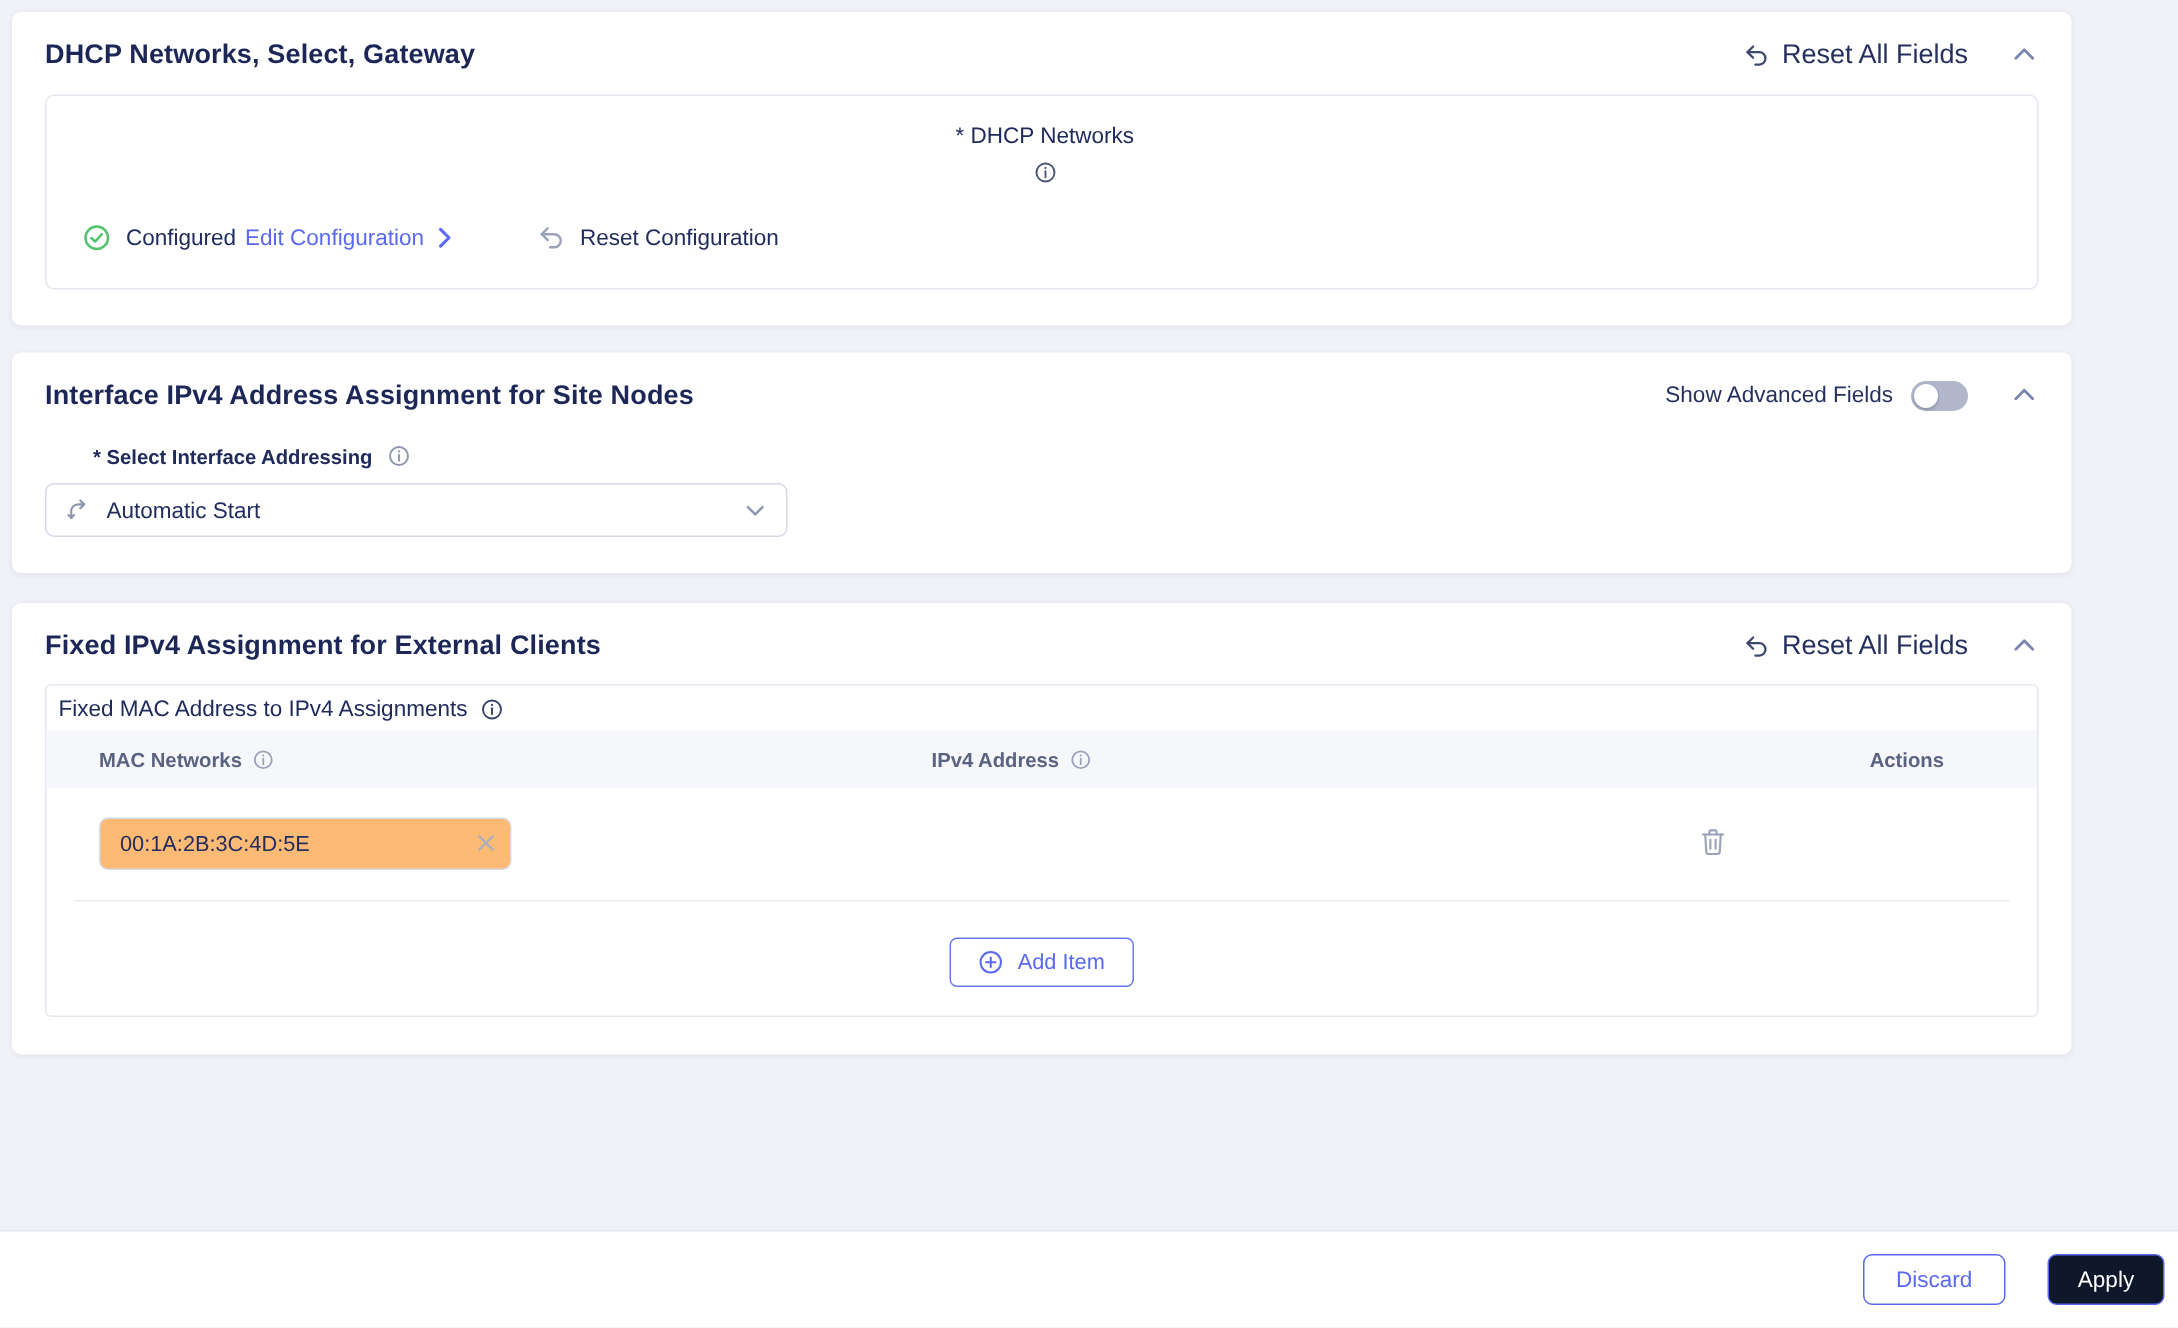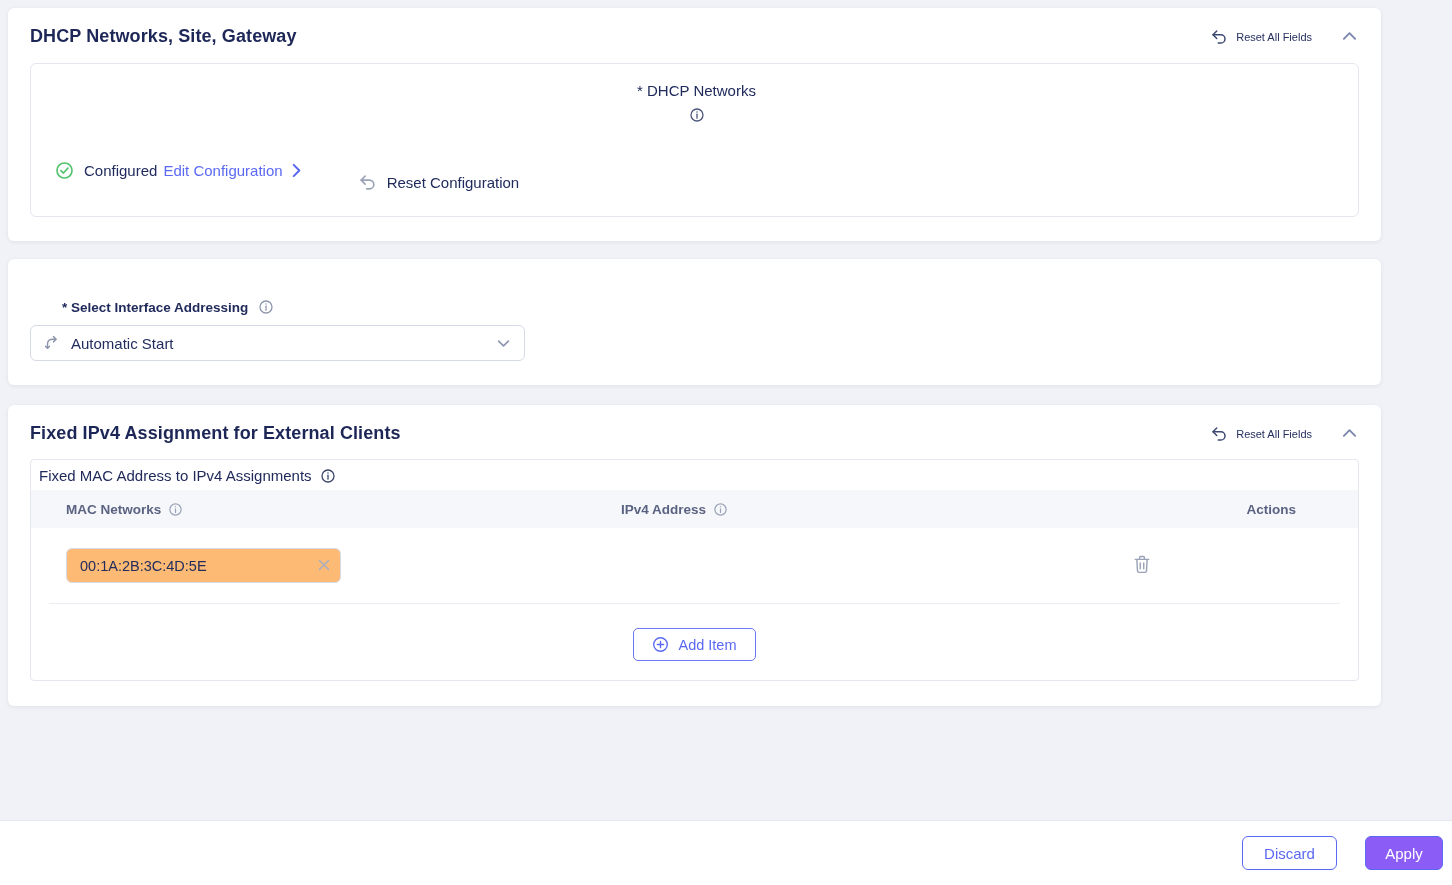--- a/index.html
+++ b/index.html
@@ -26,21 +26,21 @@
   }
   .card-title {
     font-size: 18px;
     font-weight: 700;
     color: #1d2757;
     letter-spacing: 0.1px;
   }
   .head-right { display: flex; align-items: center; gap: 14px; }
   .reset-all {
     display: flex; align-items: center; gap: 8px;
-    font-size: 11px; color: #26305f; cursor: pointer; background: none; border: none;
+    font-size: 18px; color: #26305f; cursor: pointer; background: none; border: none;
     font-family: inherit;
   }
   .reset-all svg { color: #3d486f; }
   .collapse-btn {
     background: none; border: none; cursor: pointer;
     display: flex; align-items: center; padding: 2px; margin-left: 14px;
     color: #7b85ad;
   }
   
   .inner-box {
@@ -60,21 +60,21 @@
   }
   .config-row .status-text { margin-left: 10px; color: #212c5d; }
   .edit-link {
     display: flex; align-items: center; gap: 8px;
     color: #5b69f2; margin-left: 6px; cursor: pointer; text-decoration: none;
     font-size: 15px;
   }
   .reset-config {
     display: flex; align-items: center; gap: 10px;
     margin-left: 56px; cursor: pointer; background: none; border: none;
-    font-size: 15px; color: #212c5d; font-family: inherit; margin-top: 24px;
+    font-size: 15px; color: #212c5d; font-family: inherit;
   }
   .reset-config svg { color: #9aa2b8; }
   
   .small-label {
     display: flex; align-items: center; gap: 10px;
     margin-top: 22px;
     font-size: 13.5px; font-weight: 700; color: #202b5c; margin-left: 32px;
   }
   .select-box {
     margin-top: 10px;
@@ -168,32 +168,32 @@
     gap: 28px; padding-right: 9px;
   }
   .btn {
     height: 34px; border-radius: 6px; font-size: 15px; cursor: pointer;
     font-family: inherit;
   }
   .btn-discard {
     width: 95px; background: #fff; border: 1px solid #5b69f2; color: #5b69f2;
   }
   .btn-apply {
-    width: 78px; background: #8b5cf6; border: 1px solid #5b69f2; color: #fff;
+    width: 78px; background: #0f172a; border: 1px solid #5b69f2; color: #fff;
   }
   .info-i { flex: 0 0 auto; display: flex; }
 </style>
 </head>
 <body>
 
 <div class="content">
 
   <section class="card">
     <div class="card-head">
-      <h2 class="card-title">DHCP Networks, Site, Gateway</h2>
+      <h2 class="card-title">DHCP Networks, Select, Gateway</h2>
       <div class="head-right">
         <button class="reset-all">
           <span class="info-i">
             <svg width="18" height="18" viewBox="0 0 24 24" fill="none" stroke="currentColor" stroke-width="2" stroke-linecap="round" stroke-linejoin="round">
                 <path d="M9 14 4 9l5-5"></path>
                 <path d="M4 9h10.5a5.5 5.5 0 0 1 0 11H11"></path>
               </svg>
           </span>
           <span>Reset All Fields</span>
         </button>
@@ -240,20 +240,38 @@
                 <path d="M4 9h10.5a5.5 5.5 0 0 1 0 11H11"></path>
               </svg>
           </span>
           <span>Reset Configuration</span>
         </button>
       </div>
     </div>
   </section>
 
   <section class="card" style="margin-bottom:20px">
+    <div class="card-head">
+      <h2 class="card-title">Interface IPv4 Address Assignment for Site Nodes</h2>
+      <div class="head-right">
+        <div class="toggle-row">
+          <span>Show Advanced Fields</span>
+          <button class="toggle" aria-checked="false">
+            <span class="knob"></span>
+          </button>
+        </div>
+        <button class="collapse-btn">
+          <span>
+            <svg width="15" height="10" viewBox="0 0 16 10" fill="none" stroke="currentColor" stroke-width="2" stroke-linecap="round" stroke-linejoin="round">
+                <path d="M2 8 8 2l6 6"></path>
+              </svg>
+          </span>
+        </button>
+      </div>
+    </div>
     <div class="small-label">
       <span>* Select Interface Addressing</span>
       <span class="info-i" style="color:#8e96ad">
         <svg width="16" height="16" viewBox="0 0 20 20" fill="none" stroke="currentColor" stroke-width="1.6">
             <circle cx="10" cy="10" r="7.5"></circle>
             <line x1="10" y1="9" x2="10" y2="14" stroke-linecap="round"></line>
             <circle cx="10" cy="6.2" r="0.9" fill="currentColor" stroke="none"></circle>
           </svg>
       </span>
     </div>

